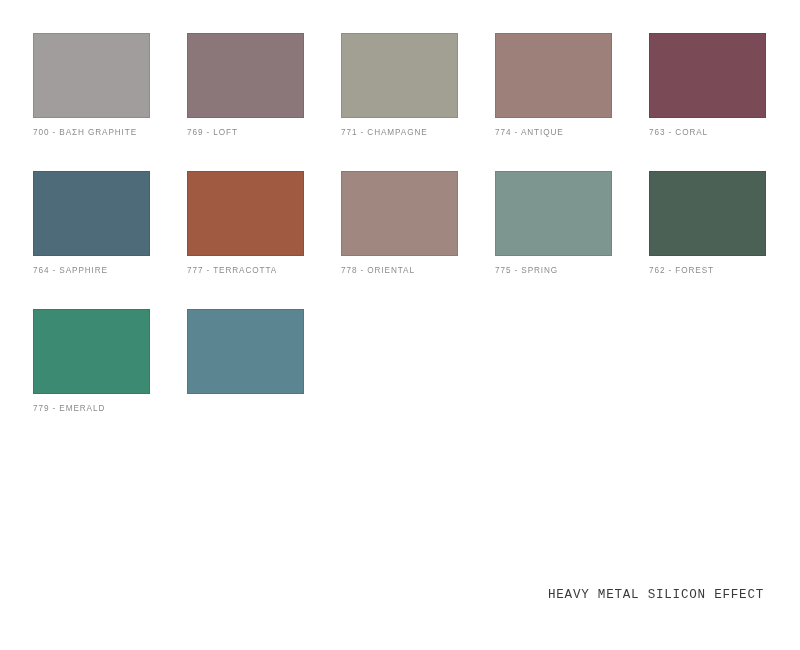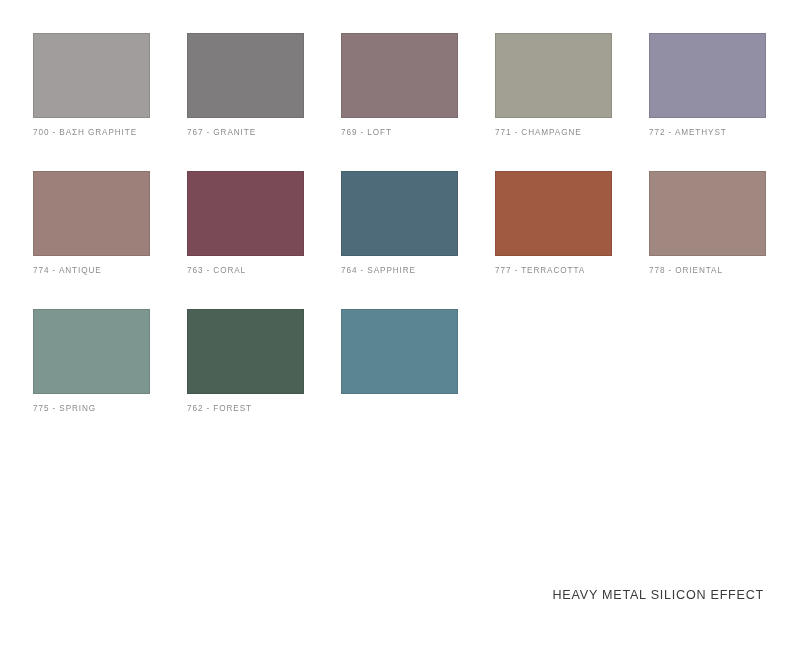--- a/index.html
+++ b/index.html
@@ -54,53 +54,45 @@
     color: #8b8b8b;
     white-space: nowrap;
     line-height: 11px;
     text-transform: uppercase;
   }
 
   #footer-title {
     position: absolute;
     right: 36px;
     bottom: 48px;
-    font-family: Liberation Sans, sans-serif;
+    font-family: Liberation Mono, monospace;
     font-size: 12.6px;
     letter-spacing: 0.75px;
     color: #3a3a3a;
     white-space: nowrap;
     text-transform: uppercase;
   }
 </style>
 </head>
 <body>
 
 <div id="palette-page">
 
   <div id="swatch-grid">
       <div class="swatch-cell">
         <div class="swatch-chip" style="background-color: rgb(160, 157, 156);"></div>
         <span class="swatch-label">700 - ΒΑΣΗ GRAPHITE</span>
       </div>
       <div class="swatch-cell">
-        <div class="swatch-chip" style="background-color: rgb(126, 124, 125);"></div>
-        <span class="swatch-label">767 - GRANITE</span>
-      </div>
-      <div class="swatch-cell">
         <div class="swatch-chip" style="background-color: rgb(139, 118, 121);"></div>
         <span class="swatch-label">769 - LOFT</span>
       </div>
       <div class="swatch-cell">
         <div class="swatch-chip" style="background-color: rgb(161, 160, 147);"></div>
         <span class="swatch-label">771 - CHAMPAGNE</span>
-      </div>
-      <div class="swatch-cell">
-        <div class="swatch-chip" style="background-color: rgb(146, 142, 163);"></div>
-        <span class="swatch-label">772 - AMETHYST</span>
       </div>
       <div class="swatch-cell">
         <div class="swatch-chip" style="background-color: rgb(156, 128, 121);"></div>
         <span class="swatch-label">774 - ANTIQUE</span>
       </div>
       <div class="swatch-cell">
         <div class="swatch-chip" style="background-color: rgb(123, 74, 87);"></div>
         <span class="swatch-label">763 - CORAL</span>
       </div>
       <div class="swatch-cell">
@@ -117,19 +109,23 @@
       </div>
       <div class="swatch-cell">
         <div class="swatch-chip" style="background-color: rgb(125, 151, 144);"></div>
         <span class="swatch-label">775 - SPRING</span>
       </div>
       <div class="swatch-cell">
         <div class="swatch-chip" style="background-color: rgb(76, 97, 86);"></div>
         <span class="swatch-label">762 - FOREST</span>
       </div>
       <div class="swatch-cell">
+        <div class="swatch-chip" style="background-color: rgb(61, 138, 114);"></div>
+        <span class="swatch-label">779 - EMERALD</span>
+      </div>
+      <div class="swatch-cell">
         <div class="swatch-chip" style="background-color: rgb(91, 133, 145);"></div>
       </div>
     </div>
 
   <div id="footer-title">HEAVY METAL SILICON EFFECT</div>
 
 </div>
 
 </body></html>

